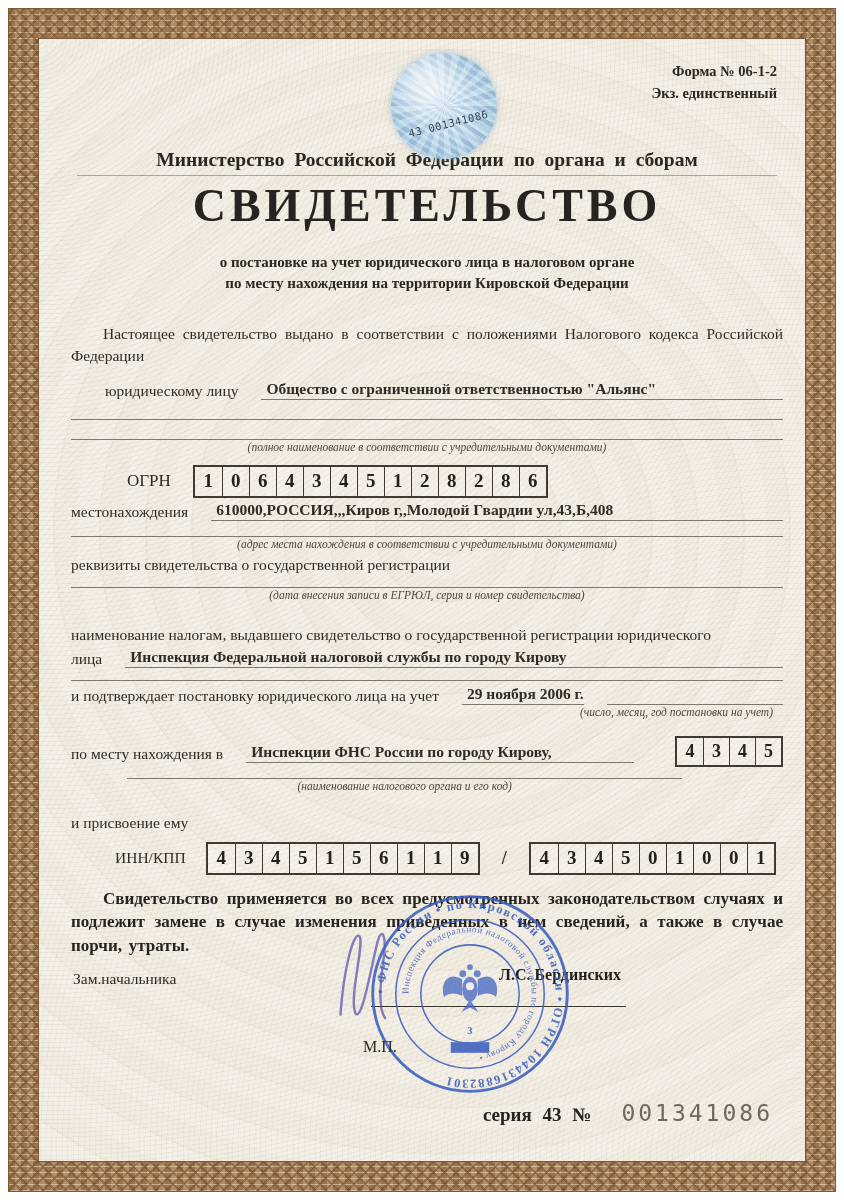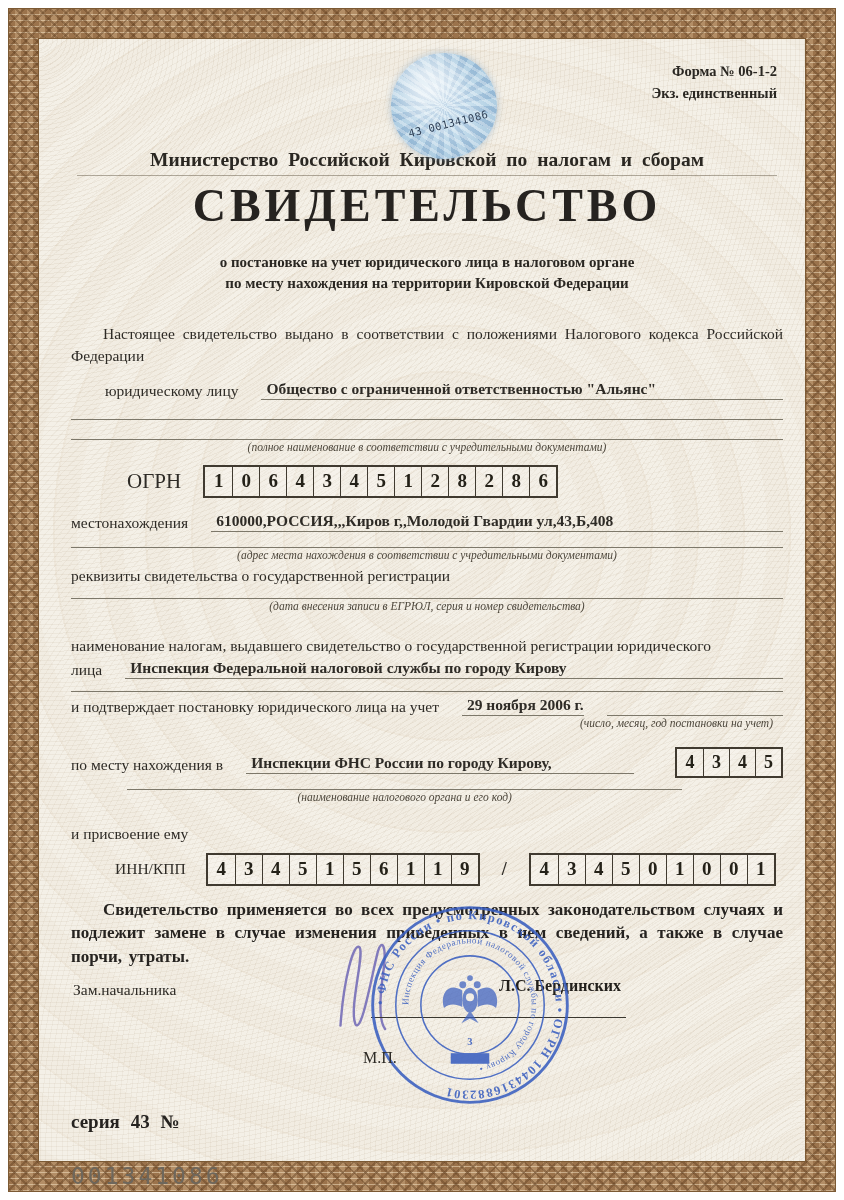--- a/index.html
+++ b/index.html
@@ -56,21 +56,21 @@
 
   .cells { display:inline-flex; border:2px solid #403a30; background:rgba(255,255,255,.18); }
   .cells .cell { width:22px; height:25px; border-left:1.5px solid #403a30;
     display:flex; align-items:center; justify-content:center;
     font-weight:bold; font-size:17.5px; color:#242118; }
   .cells .cell:first-child { border-left:none; }
   .cells.big .cell { width:27px; height:29px; font-size:19px; }
   .cells.code .cell { width:26px; height:27px; font-size:18px; }
 
   .ogrn-row { margin:12px 0 0 56px; display:flex; align-items:center; gap:22px; }
-  .loc-row { margin-top:14px;justify-content:center; }
+  .loc-row { margin-top:3px;justify-content:center; }
   .reg-row { margin-top:6px; }
   .org-p { margin-top:24px; font-size:15.5px; line-height:1.35; }
   .org-row { margin-top:2px; }
   .confirm-row { margin-top:4px; }
   .place-row { margin-top:14px; }
   .place-row .cells { margin-left:18px; transform:translateY(4px); }
   .assign { margin-top:22px; font-size:15.5px; }
   .innkpp-row { margin:10px 0 0 44px; display:flex; align-items:center; gap:20px; font-size:15.5px; }
   .slash { font-weight:bold; font-size:18px; padding:0 2px; }
 
@@ -79,61 +79,61 @@
 
   .sign-area { position:relative; height:138px; }
   .signer-title { position:absolute; left:2px; top:12px; font-size:15.5px; }
   .signer-name { position:absolute; left:428px; top:8px; font-size:16px; font-weight:bold; color:#23201c; }
   .sign-line { position:absolute; left:300px; top:48px; width:255px; border-top:1.4px solid #3a372f; }
   .signature { position:absolute; left:252px; top:-34px; transform:rotate(-6deg); }
   .stamp { position:absolute; left:293px; top:-70px; width:212px; height:212px; opacity:.88; }
   .mp { position:absolute; left:292px; top:80px; font-size:16px; }
 
   .series-row { display:flex; justify-content:flex-end; align-items:baseline;
-    gap:30px; padding-right:10px; margin-top:4px;flex-direction:column; }
+    gap:30px; padding-right:10px; margin-top:4px; }
   .series-label { font-weight:bold; font-size:19px; word-spacing:6px; color:#262320; }
   .series-number { font-family:"DejaVu Sans Mono",monospace; font-size:23px;
     letter-spacing:3px; color:#6e675c; }
 </style>
 </head>
 <body>
 
 <div class="frame">
   <div class="paper">
     <div class="content">
 
       <div class="form-note">
         <div>Форма № 06-1-2</div>
         <div>Экз. единственный</div>
       </div>
 
       <div class="hologram">
         <span>43 001341086</span>
       </div>
 
-      <div class="ministry">Министерство Российской Кировской по налогам и сборам</div>
+      <div class="ministry">Министерство Российской Федерации по органа и сборам</div>
       <div class="rule"></div>
       <div class="doc-title">СВИДЕТЕЛЬСТВО</div>
       <div class="subtitle">
         <div>о постановке на учет юридического лица в налоговом органе</div>
         <div>по месту нахождения на территории Кировской Федерации</div>
       </div>
 
       <p class="intro">Настоящее свидетельство выдано в соответствии с положениями Налогового кодекса Российской Федерации</p>
 
       <div class="frow" style="margin-top:13px; padding-left:34px;">
         <span class="lbl">юридическому лицу</span>
         <span class="val">Общество с ограниченной ответственностью "Альянс"</span>
       </div>
       <div class="blank"></div>
       <div class="blank"></div>
       <div class="cap">(полное наименование в соответствии с учредительными документами)</div>
 
       <div class="ogrn-row">
-        <span class="lbl" style="font-size:21px;">ОГРН</span>
+        <span class="lbl" style="font-size:17px;">ОГРН</span>
         <span class="cells big">
             <span class="cell">1</span>
             <span class="cell">0</span>
             <span class="cell">6</span>
             <span class="cell">4</span>
             <span class="cell">3</span>
             <span class="cell">4</span>
             <span class="cell">5</span>
             <span class="cell">1</span>
             <span class="cell">2</span>

